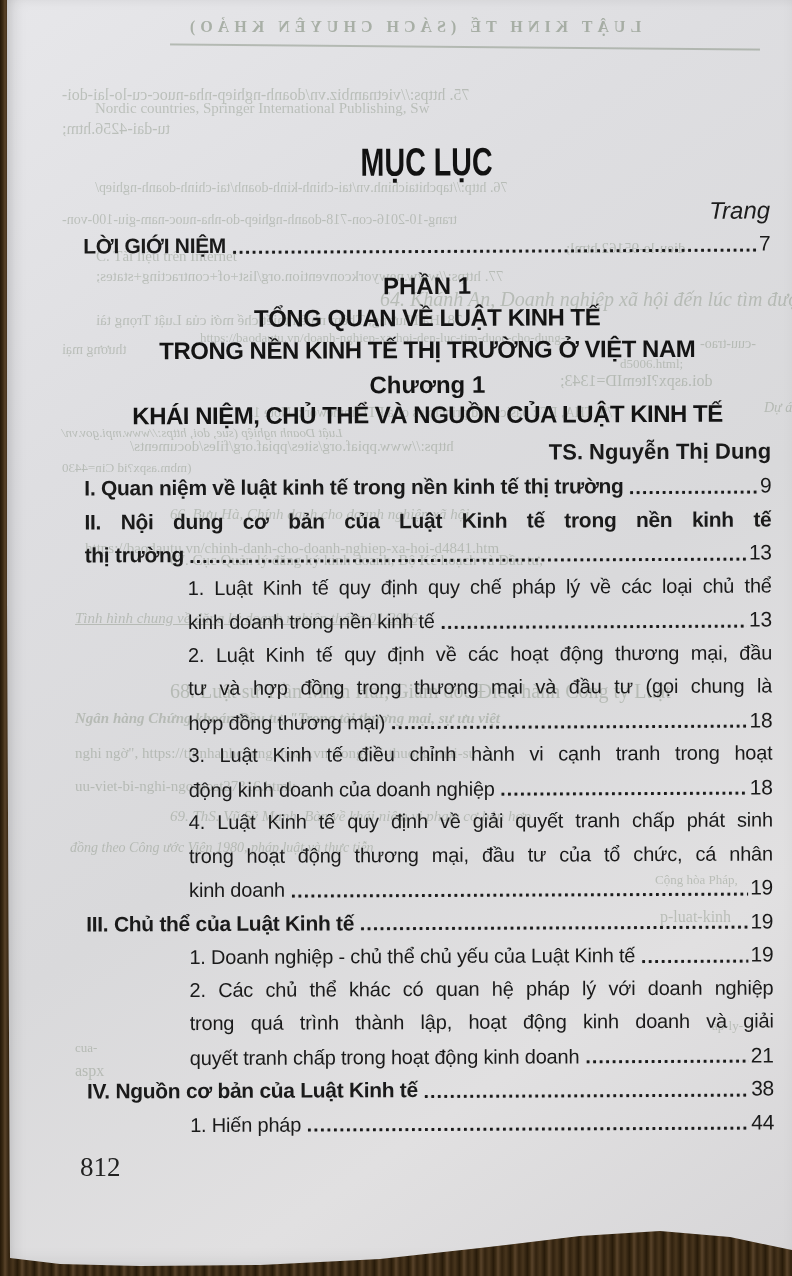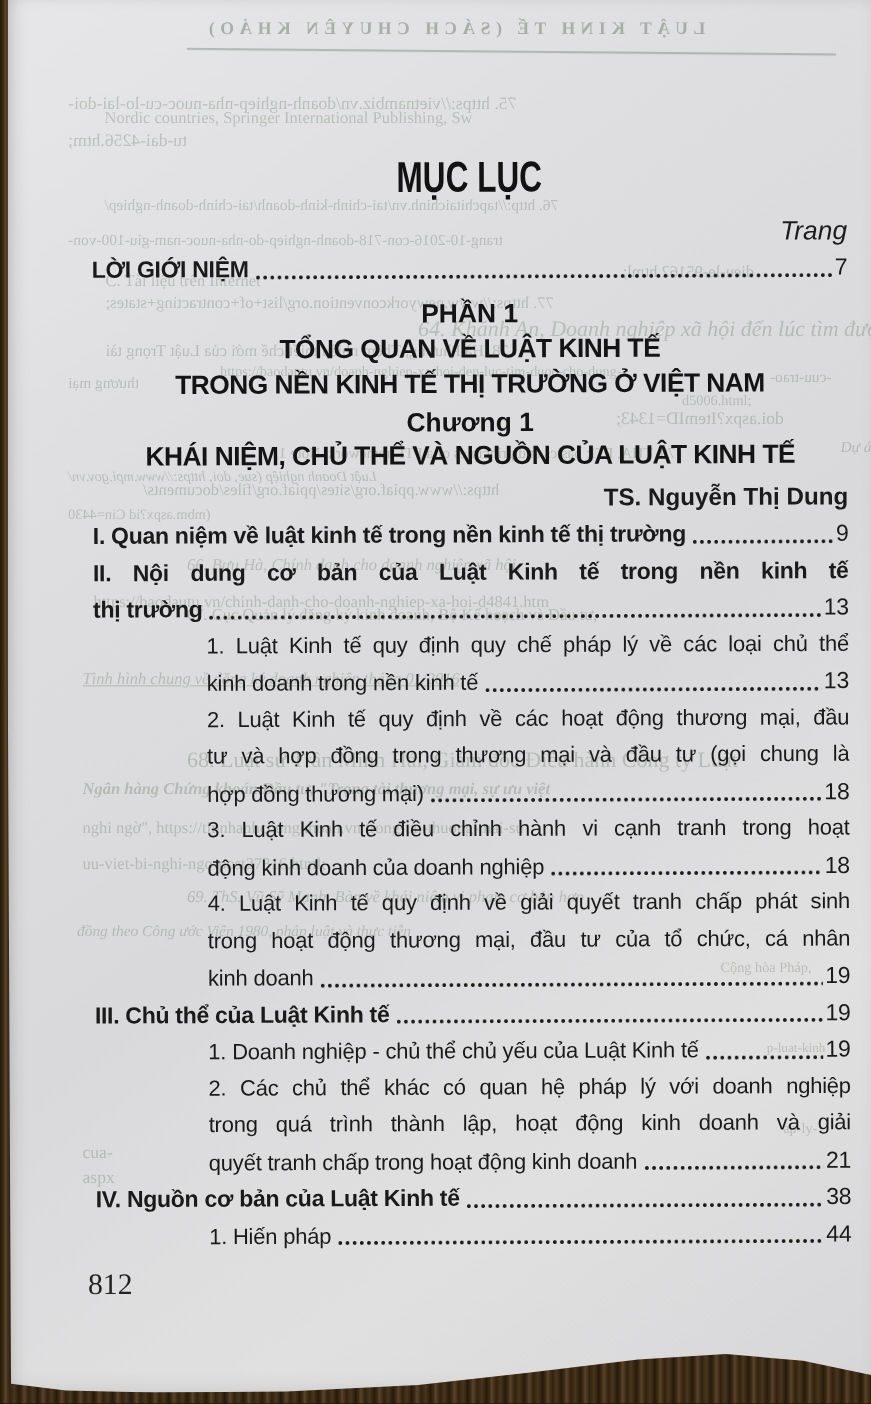--- a/index.html
+++ b/index.html
@@ -80,23 +80,23 @@
         <span class="ghost" style="left: 85px; top: 540px; font-size: 15px;">https://baodautu.vn/chinh-danh-cho-doanh-nghiep-xa-hoi-d4841.htm</span>
         <span class="ghost" style="left: 170px; top: 552px; font-size: 15px;">67. Cục Quản lý đăng ký kinh doanh, Bộ Kế hoạch và Đầu tư,</span>
         <span class="ghost ita" style="left: 75px; top: 610px; font-size: 15px; text-decoration: underline;">Tình hình chung về đăng ký doanh nghiệp tháng 01/2016,</span>
         <span class="ghost" style="left: 170px; top: 680px; font-size: 20px;">68. Luật sư Trần Minh Hải, Giám đốc Điều hành Công ty Luật</span>
         <span class="ghost ita" style="left: 75px; top: 710px; font-size: 15px; font-weight: bold;">Ngân hàng Chứng khoán Đầu tư, "Trọng tài thương mại, sự ưu việt</span>
         <span class="ghost" style="left: 75px; top: 745px; font-size: 15px;">nghi ngờ", https://tinnhanhchungkhoan.vn trong-tai-thuong-mai-su</span>
         <span class="ghost" style="left: 75px; top: 778px; font-size: 15px;">uu-viet-bi-nghi-ngo-post27316.html;</span>
         <span class="ghost ita" style="left: 170px; top: 808px; font-size: 15px;">69. ThS. Vũ Sỹ Mạnh, Bàn về khái niệm vi phạm cơ bản hợp</span>
         <span class="ghost ita" style="left: 70px; top: 840px; font-size: 14px;">đồng theo Công ước Viên 1980, pháp luật và thực tiễn</span>
         <span class="ghost" style="left: 655px; top: 872px; font-size: 13px;">Cộng hòa Pháp,</span>
-        <span class="ghost" style="left: 660px; top: 945px; font-size: 12px; margin-left: 37px;">p-luat-kinh</span>
+        <span class="ghost" style="left: 660px; top: 908px; font-size: 16px;">p-luat-kinh</span>
         <span class="ghost" style="left: 712px; top: 1018px; font-size: 13px;">ap-ly-</span>
-        <span class="ghost" style="left: 75px; top: 1040px; font-size: 16px;">cua-</span>
+        <span class="ghost" style="left: 75px; top: 1040px; font-size: 13px;">cua-</span>
         <span class="ghost" style="left: 75px; top: 1062px; font-size: 16px;">aspx</span>
       </div>
 
     <div class="content">
       <div class="page-title">
         <span class="inner">MỤC LỤC</span>
       </div>
 
       <div class="trang-row">Trang</div>
 

